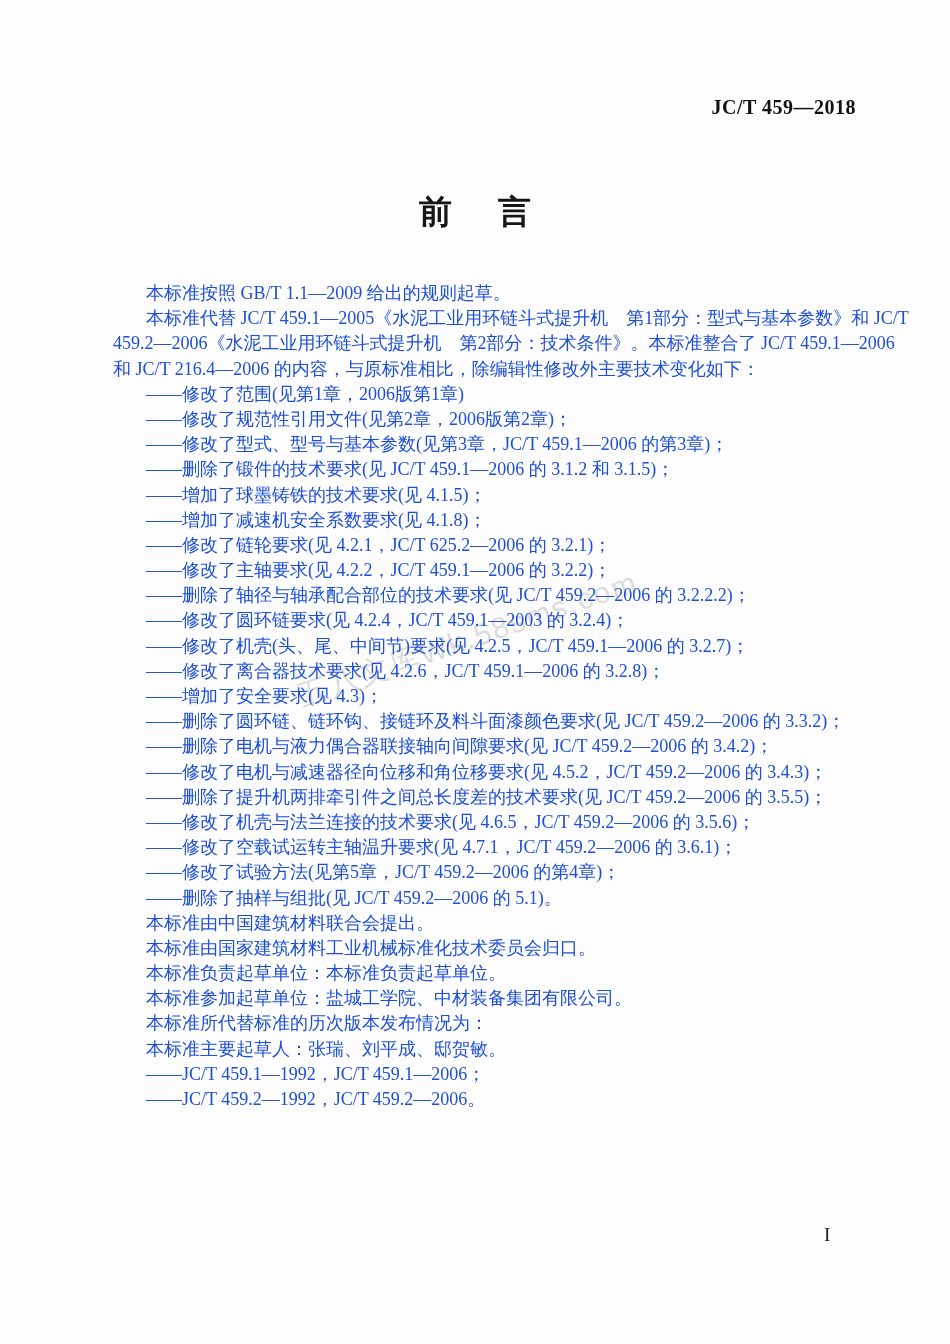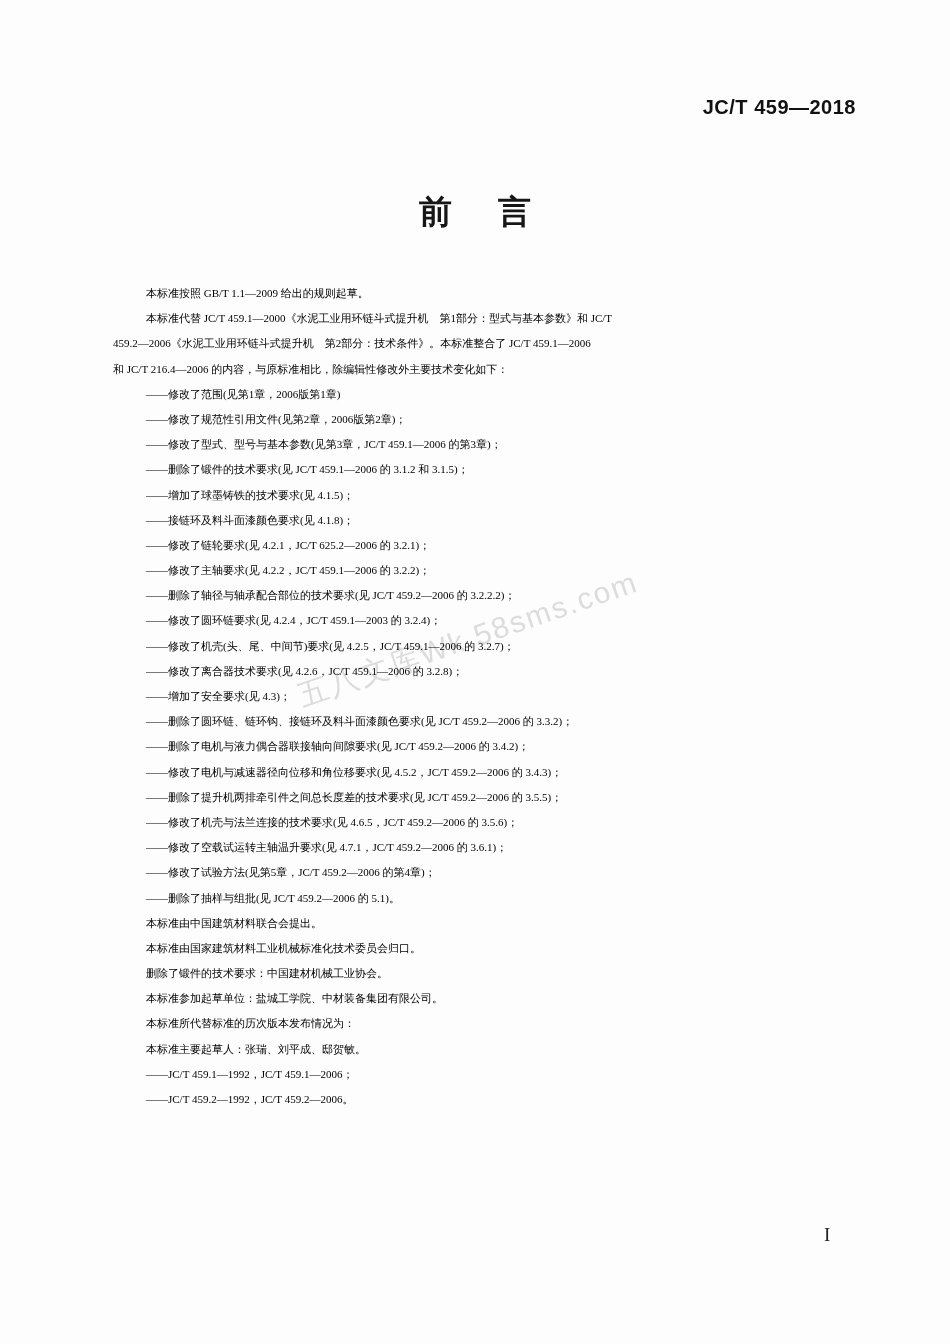--- a/index.html
+++ b/index.html
@@ -11,21 +11,21 @@
   .page {
     position: relative;
     width: 950px; height: 1344px;
     background: #fdfdfd;
     overflow: hidden;
     color: #1c1c1c;
   }
   .doc-code {
     position: absolute;
     top: 96px; right: 94px;
-    font-family: Liberation Sans, sans-serif;
+    font-family: Liberation Serif, serif;
     font-weight: bold;
     font-size: 20px;
     letter-spacing: 0.5px;
     color: #111;
   }
   .title {
     position: absolute;
     top: 190px; left: 0;
     width: 100%;
     display: flex;
@@ -33,23 +33,23 @@
     gap: 46px;
     font-family: "Liberation Sans", "DejaVu Sans", sans-serif;
     font-weight: 700;
     font-size: 33px;
     color: #161616;
   }
   .body-text {
     position: absolute;
     left: 113px; top: 281px;
     width: 748px;
-    font-size: 11px;
+    font-size: 18px;
     line-height: 25.2px;
-    color: #000000;
+    color: #1d4ed8;
   }
   .line {
     white-space: nowrap;
     height: 25.2px;
   }
   .line.indent { padding-left: 33px; }
   .watermark {
     position: absolute;
     left: 306px; top: 676px;
     font-family: "Liberation Sans", "DejaVu Sans", sans-serif;
@@ -78,47 +78,47 @@
 
   <div class="title">
     <span>前</span>
     <span>言</span>
   </div>
 
   <div class="watermark">五八文库Wk.58sms.com</div>
 
   <div class="body-text">
       <div class="line indent">本标准按照 GB/T 1.1—2009 给出的规则起草。</div>
-      <div class="line indent">本标准代替 JC/T 459.1—2000《水泥工业用环链斗式提升机　第1部分：型式与基本参数》和 JC/T</div>
+      <div class="line indent">本标准代替 JC/T 459.1—2005《水泥工业用环链斗式提升机　第1部分：型式与基本参数》和 JC/T</div>
       <div class="line">459.2—2006《水泥工业用环链斗式提升机　第2部分：技术条件》。本标准整合了 JC/T 459.1—2006</div>
       <div class="line">和 JC/T 216.4—2006 的内容，与原标准相比，除编辑性修改外主要技术变化如下：</div>
       <div class="line indent">——修改了范围(见第1章，2006版第1章)</div>
       <div class="line indent">——修改了规范性引用文件(见第2章，2006版第2章)；</div>
       <div class="line indent">——修改了型式、型号与基本参数(见第3章，JC/T 459.1—2006 的第3章)；</div>
       <div class="line indent">——删除了锻件的技术要求(见 JC/T 459.1—2006 的 3.1.2 和 3.1.5)；</div>
       <div class="line indent">——增加了球墨铸铁的技术要求(见 4.1.5)；</div>
-      <div class="line indent">——接链环及料斗面漆颜色要求(见 4.1.8)；</div>
+      <div class="line indent">——增加了减速机安全系数要求(见 4.1.8)；</div>
       <div class="line indent">——修改了链轮要求(见 4.2.1，JC/T 625.2—2006 的 3.2.1)；</div>
       <div class="line indent">——修改了主轴要求(见 4.2.2，JC/T 459.1—2006 的 3.2.2)；</div>
       <div class="line indent">——删除了轴径与轴承配合部位的技术要求(见 JC/T 459.2—2006 的 3.2.2.2)；</div>
       <div class="line indent">——修改了圆环链要求(见 4.2.4，JC/T 459.1—2003 的 3.2.4)；</div>
       <div class="line indent">——修改了机壳(头、尾、中间节)要求(见 4.2.5，JC/T 459.1—2006 的 3.2.7)；</div>
       <div class="line indent">——修改了离合器技术要求(见 4.2.6，JC/T 459.1—2006 的 3.2.8)；</div>
       <div class="line indent">——增加了安全要求(见 4.3)；</div>
       <div class="line indent">——删除了圆环链、链环钩、接链环及料斗面漆颜色要求(见 JC/T 459.2—2006 的 3.3.2)；</div>
       <div class="line indent">——删除了电机与液力偶合器联接轴向间隙要求(见 JC/T 459.2—2006 的 3.4.2)；</div>
       <div class="line indent">——修改了电机与减速器径向位移和角位移要求(见 4.5.2，JC/T 459.2—2006 的 3.4.3)；</div>
       <div class="line indent">——删除了提升机两排牵引件之间总长度差的技术要求(见 JC/T 459.2—2006 的 3.5.5)；</div>
       <div class="line indent">——修改了机壳与法兰连接的技术要求(见 4.6.5，JC/T 459.2—2006 的 3.5.6)；</div>
       <div class="line indent">——修改了空载试运转主轴温升要求(见 4.7.1，JC/T 459.2—2006 的 3.6.1)；</div>
       <div class="line indent">——修改了试验方法(见第5章，JC/T 459.2—2006 的第4章)；</div>
       <div class="line indent">——删除了抽样与组批(见 JC/T 459.2—2006 的 5.1)。</div>
       <div class="line indent">本标准由中国建筑材料联合会提出。</div>
       <div class="line indent">本标准由国家建筑材料工业机械标准化技术委员会归口。</div>
-      <div class="line indent">删除了锻件的技术要求：中国建材机械工业协会。</div>
+      <div class="line indent">本标准负责起草单位：本标准负责起草单位。</div>
       <div class="line indent">本标准参加起草单位：盐城工学院、中材装备集团有限公司。</div>
       <div class="line indent">本标准所代替标准的历次版本发布情况为：</div>
       <div class="line indent">本标准主要起草人：张瑞、刘平成、邸贺敏。</div>
       <div class="line indent">——JC/T 459.1—1992，JC/T 459.1—2006；</div>
       <div class="line indent">——JC/T 459.2—1992，JC/T 459.2—2006。</div>
     </div>
 
   <div class="page-num">I</div>
 
 </div>

